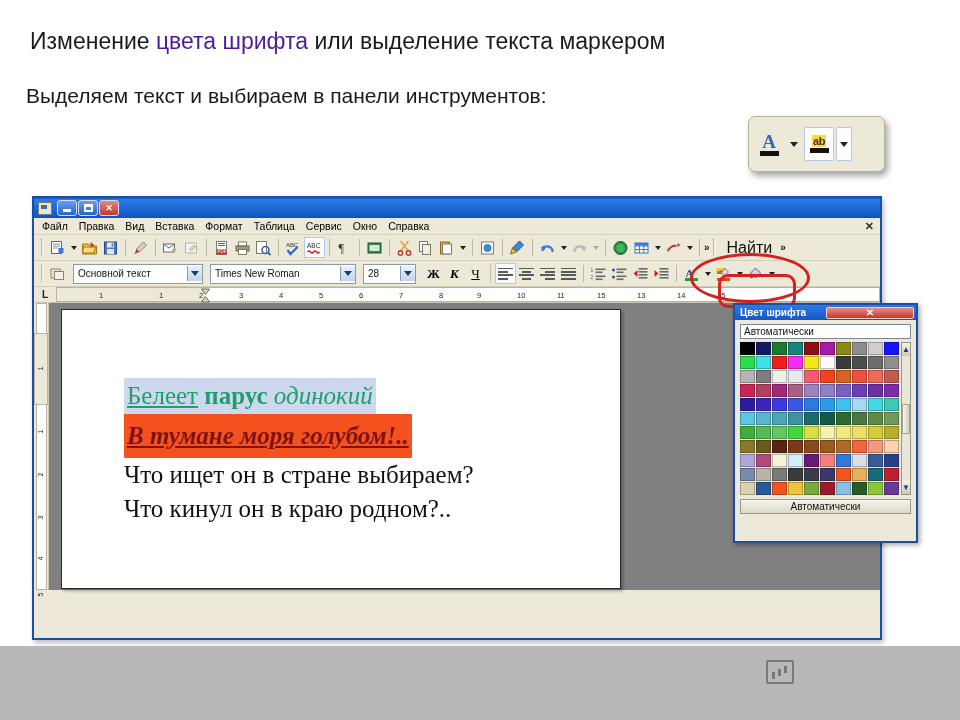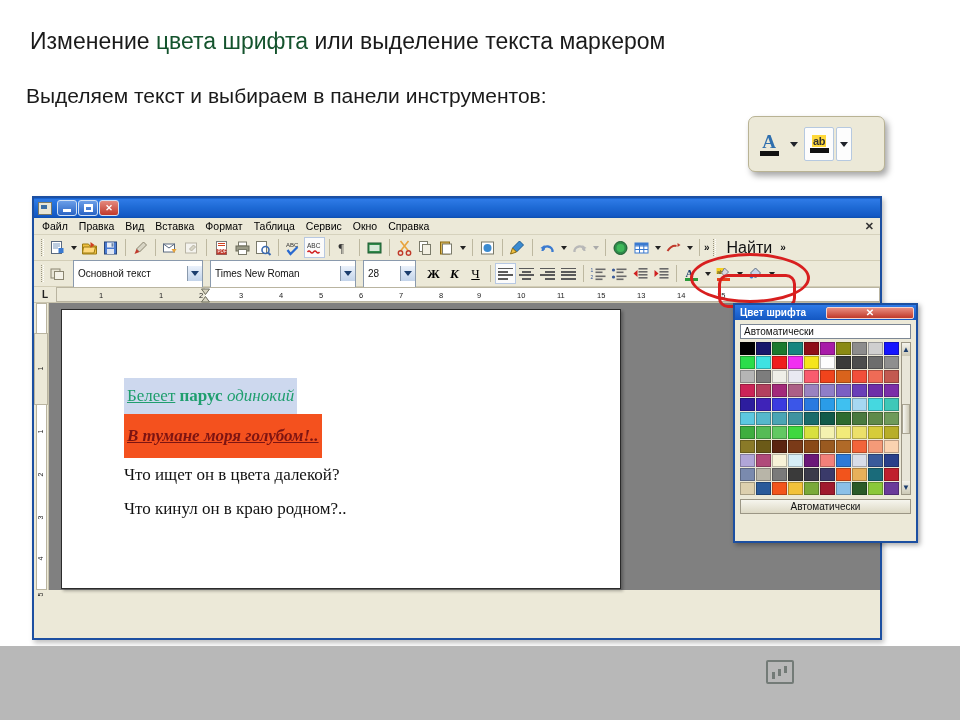--- a/index.html
+++ b/index.html
@@ -10,21 +10,21 @@
     background:#ffffff;
     overflow:hidden;
     position:relative;
   }
 
   
   #slide-heading-1 {
     position:absolute; left:30px; top:28px;
     font-size:23px; color:#1a1a1a; white-space:nowrap;
   }
-  #slide-heading-1 .accent { color:#14532d; }
+  #slide-heading-1 .accent { color:#4c1d95; }
   #slide-heading-2 {
     position:absolute; left:26px; top:84px;
     font-size:21px; color:#1a1a1a; white-space:nowrap;
   }
 
   
   #float-toolbar {
     position:absolute; left:748px; top:116px;
     width:137px; height:56px;
     background:#ece9d8;
@@ -87,21 +87,21 @@
           margin:0 3px; flex:none;}
   .tb-sep { width:1px;height:17px;background:#bdb8a0; margin:0 4px; flex:none;}
   .tbtn { width:21px;height:21px; display:flex;align-items:center;justify-content:center;
           flex:none; font-size:12px; position:relative;}
   .tbtn.framed { border:1px solid #b7c8e2; background:#fbfbfb; }
   .tarrow { width:11px;height:21px;display:flex;align-items:center;justify-content:center;flex:none;}
   .tarrow .caret{border-left:3px solid transparent;border-right:3px solid transparent;border-top:4px solid #222;}
   .ico { width:17px;height:16px; position:relative; display:block; }
 
   
-  .combo { height:28px; border:1px solid #8a9aad; background:#fff; display:flex;
+  .combo { height:20px; border:1px solid #8a9aad; background:#fff; display:flex;
            align-items:center; font-size:10px; color:#111; padding-left:4px; flex:none;}
   .combo .val{flex:1; white-space:nowrap; overflow:hidden;}
   .combo .dd { width:15px;height:15px; background:linear-gradient(to bottom,#eaf1fb,#c3d4ea);
                border-left:1px solid #8a9aad; display:flex;align-items:center;justify-content:center;}
   .combo .dd .caret{border-left:4px solid transparent;border-right:4px solid transparent;border-top:5px solid #1b3d6d;}
   .bold-btn{font-family:"Liberation Serif",serif;font-weight:bold;font-size:13px;}
   .ital-btn{font-family:"Liberation Serif",serif;font-style:italic;font-weight:bold;font-size:13px;}
   .und-btn{font-family:"Liberation Serif",serif;text-decoration:underline;font-size:13px;}
 
   .alignico{width:15px;height:12px;display:flex;flex-direction:column;justify-content:space-between;}
@@ -138,21 +138,21 @@
   #ruler-v .vgrey{position:absolute;left:0;top:0;width:100%;height:70px;background:#ece9d8;border:1px solid #b9b4a0;}
   .vtick{position:absolute;left:1px;width:11px;text-align:center;font-size:7px;color:#222;
          transform:rotate(-90deg);}
   #canvas { flex:1; background:#808080; padding:6px 0 0 12px; position:relative;}
   #page {
     width:560px; height:280px; background:#fff; border:1px solid #2b2b2b;
     box-shadow:2px 2px 3px rgba(0,0,0,.3); position:relative; overflow:hidden;
   }
   #doc-text { position:absolute; left:62px; top:68px; width:470px;
               font-family:"Liberation Serif", serif; }
-  .dline { font-size:17px; line-height:34px; white-space:nowrap; }
+  .dline { font-size:25px; line-height:34px; white-space:nowrap; }
   #line1 { background:#cdd8ee; display:inline-block; padding:1px 3px; color:#1f9e6e;}
   #line1 .w1{ text-decoration:underline;}
   #line1 .w2{ font-weight:bold;}
   #line1 .w3{ font-style:italic;}
   #line2 { background:#f4511e; display:inline-block; padding:5px 3px;
            color:#7d1412; font-weight:bold; font-style:italic; text-decoration:underline;}
   .dplain{ color:#111; }
 
   
   #color-popup {
@@ -609,21 +609,21 @@
     </div>
     <div id="canvas">
       <div id="page">
         <div id="doc-text">
           <div class="dline">
             <span id="line1" style="color: rgb(31, 158, 110); background: rgb(205, 216, 238);"><span class="w1">Белеет</span><span class="w2"> парус</span><span class="w3"> одинокий</span></span>
           </div>
           <div class="dline">
             <span id="line2" style="color: rgb(125, 20, 18); background: rgb(244, 81, 30);">В тумане моря голубом!..</span>
           </div>
-          <div class="dline dplain">Что ищет он в цвета далекой?</div>
+          <div class="dline dplain">Что ищет он в стране выбираем?</div>
           <div class="dline dplain">Что кинул он в краю родном?..</div>
         </div>
       </div>
     </div>
   </div>
   <div id="win-bottom"></div>
 </div>
 
 <div id="red-ring"></div>
 <div id="red-ring2"></div>

